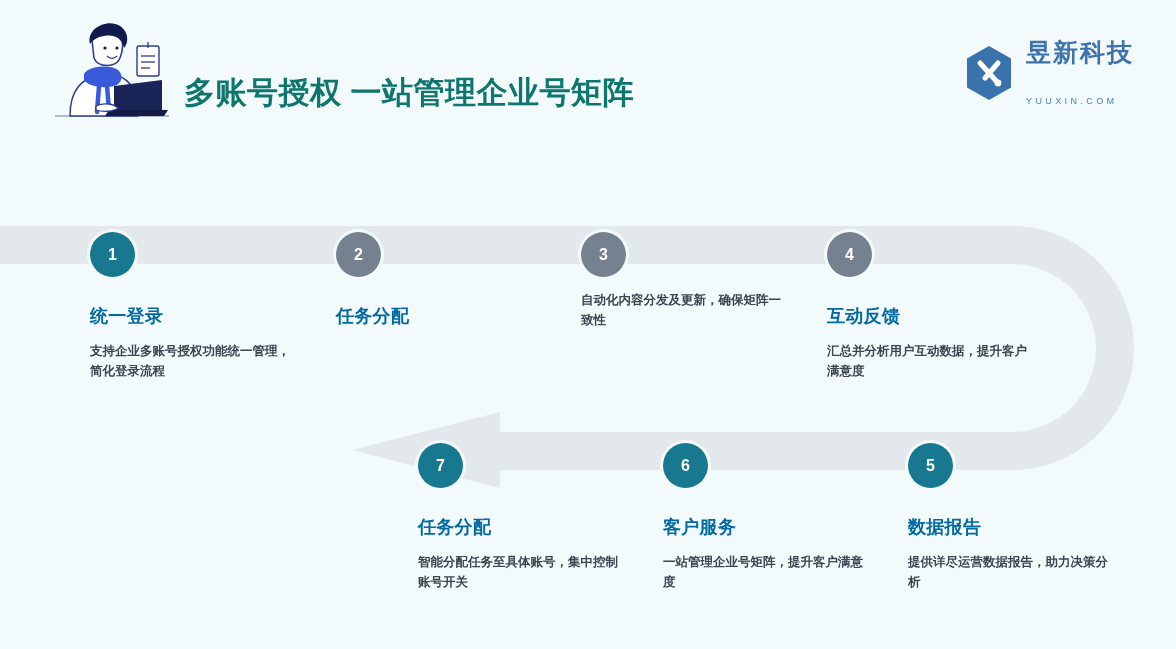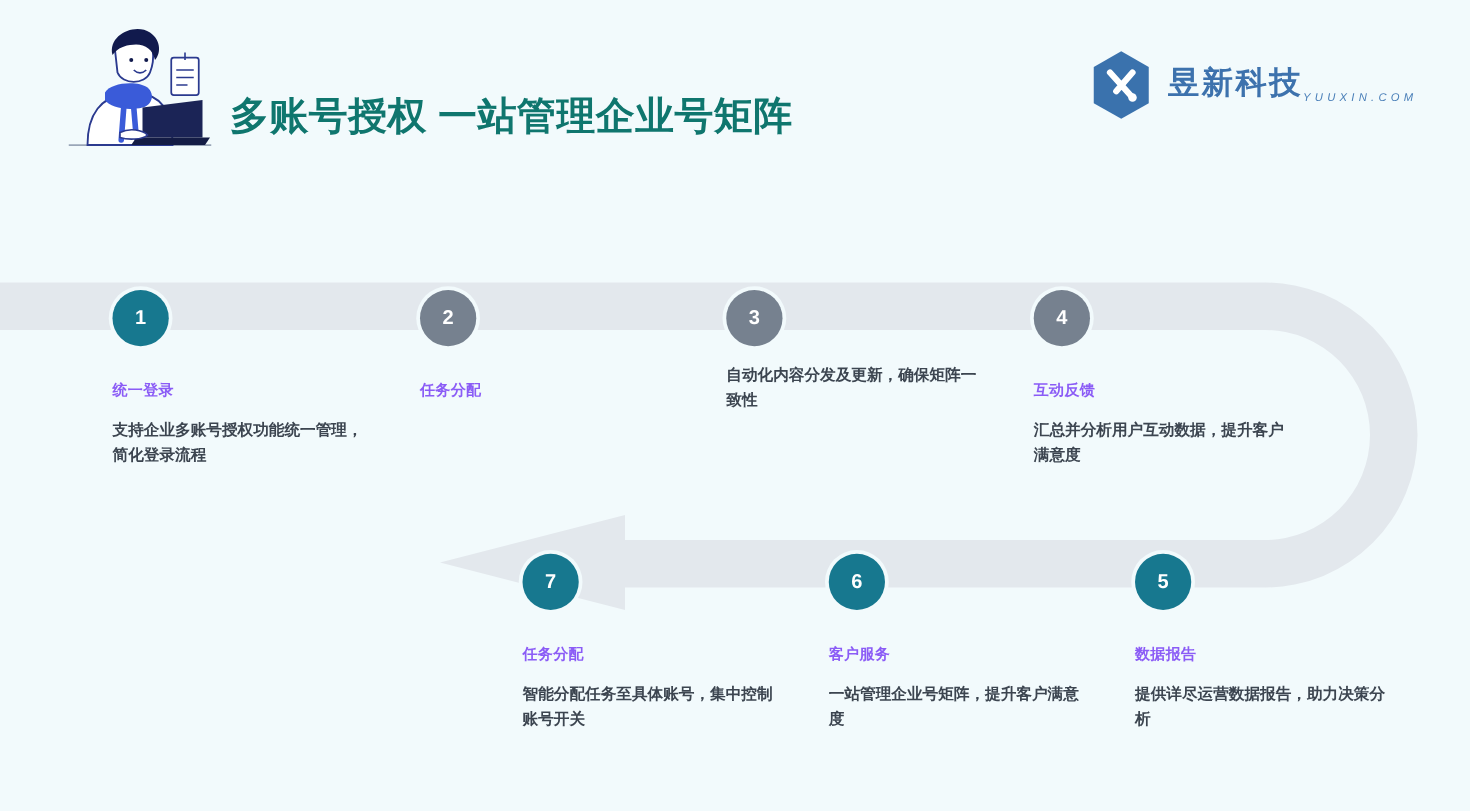--- a/index.html
+++ b/index.html
@@ -14,39 +14,39 @@
   
   .header{position:absolute;left:0;top:0;width:1176px;height:150px;}
   .illus{position:absolute;left:52px;top:18px;width:120px;height:112px;}
   .page-title{
     position:absolute;left:184px;top:72px;
     font-size:31px;font-weight:bold;color:#0f766e;
     letter-spacing:.5px;white-space:nowrap;
   }
   .brand{position:absolute;right:42px;top:40px;display:flex;align-items:center;gap:11px;}
   .brand-mark{width:52px;height:56px;}
-  .brand-text{display:flex;line-height:1;}
+  .brand-text{display:flex;flex-direction:column;line-height:1;gap:12px;}
   .brand-cn{font-size:25px;font-weight:bold;color:#3d72ad;letter-spacing:2px;}
-  .brand-en{font-size:9px;color:#4a7fb8;letter-spacing:3.4px;margin-top:20px;font-style:italic;}
+  .brand-en{font-size:9px;color:#4a7fb8;letter-spacing:3.4px;margin-top:20px;}
 
   
   .ribbon{position:absolute;left:0;top:200px;width:1176px;height:300px;}
 
   
   .step{position:absolute;width:215px;}
   .badge{
     width:45px;height:45px;border-radius:50%;
     display:flex;align-items:center;justify-content:center;
     color:#ffffff;font-size:16px;font-weight:bold;
     box-shadow:0 0 0 3px #f2fafc;
   }
   .badge.teal{background:#17788f;}
   .badge.gray{background:#76818f;}
   .step-title{
-    margin-top:27px;font-size:12px;font-weight:bold;color:#8b5cf6;
+    margin-top:27px;font-size:18px;font-weight:bold;color:#0369a1;
     letter-spacing:.3px;white-space:nowrap;
   }
   .step-desc{
     margin-top:13px;font-size:12.5px;color:#3c4550;line-height:1.62;
     width:205px;
     font-weight:bold;
   }
 </style>
 </head>
 <body>

